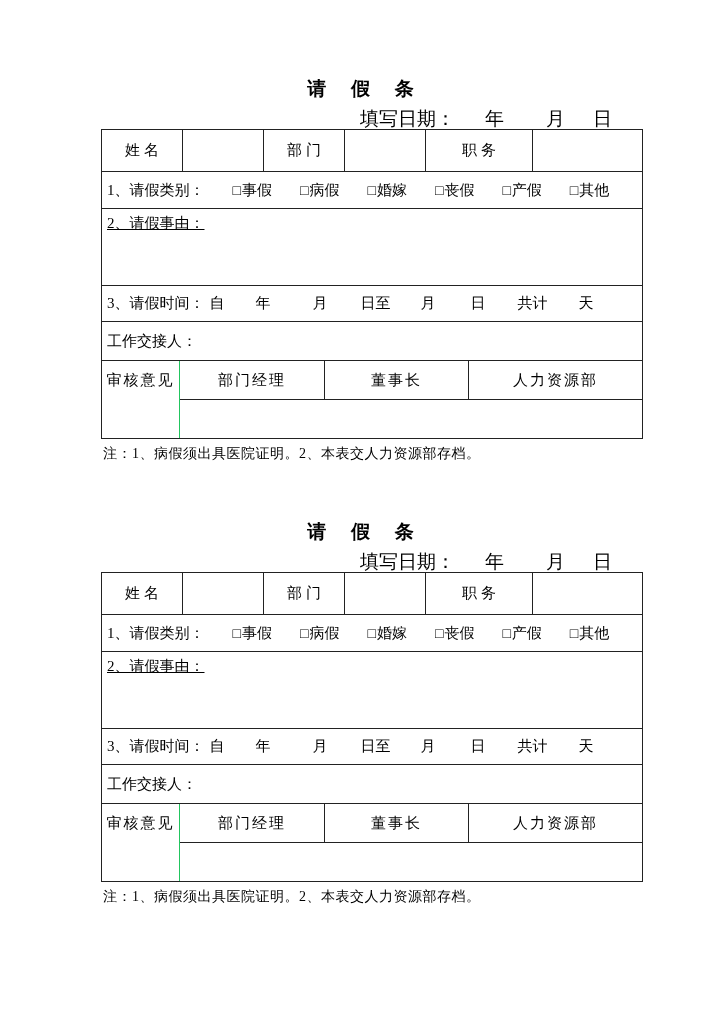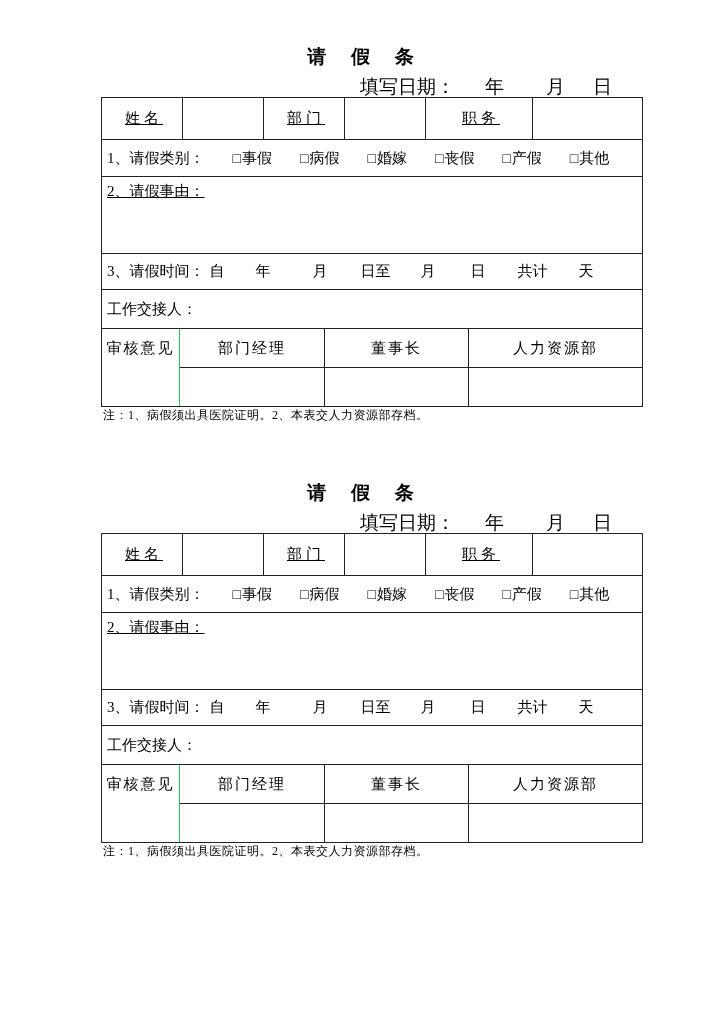--- a/index.html
+++ b/index.html
@@ -1,63 +1,63 @@
 <!DOCTYPE html>
 <html><head>
 <meta charset="utf-8">
 <style>
   html,body{margin:0;padding:0;background:#e8e8e8;}
   .page{
     width:721px;height:1020px;background:#ffffff;
     font-family:"Liberation Serif","DejaVu Serif",serif;
     color:#000;position:relative;box-sizing:border-box;
-    padding-top:44px;overflow:hidden;
+    padding-top:76px;overflow:hidden;
   }
   .form{width:542px;margin-left:101px;}
   .form + .form{margin-top:56px;}
   .title{
     font-size:19px;font-weight:bold;text-align:center;
     word-spacing:18px;letter-spacing:1px;margin:0 22px 0 0;padding:0;
     line-height:26px;
   }
   .date-line{
     font-size:19px;text-align:right;padding-right:31px;
     margin-top:7px;line-height:20px;height:20px;
   }
   .du-y{margin-left:30px;}
   .du-m{margin-left:42px;}
   .du-d{margin-left:28px;}
   .tbl{border:1px solid #222;font-size:15px;}
   .row{display:flex;border-bottom:1px solid #222;}
   .cell{box-sizing:border-box;border-right:1px solid #222;}
   .cell:last-child{border-right:none;}
-  .r1 .cell{height:41px;line-height:41px;text-align:center;text-decoration:underline;}
+  .r1 .cell{height:41px;line-height:41px;text-align:center;}
   .r1 .lab{letter-spacing:4px;text-indent:4px;}
   .c1{width:81px;}.c2{width:81px;}.c3{width:81px;}.c4{width:81px;}
   .c5{width:107px;}.c6{flex:1;}
   .r2 .cell{width:100%;height:36px;line-height:36px;padding-left:5px;}
   .opt{margin-left:28px;white-space:nowrap;}
   .box{margin-right:1px;font-size:14px;}
   .r3 .cell{width:100%;height:76px;padding:5px 0 0 5px;text-decoration:underline;}
   .r4 .cell{width:100%;height:35px;line-height:35px;padding-left:5px;white-space:nowrap;}
   .tp1{margin-left:5px;}.tp2{margin-left:31px;}.tp3{margin-left:42px;}
   .tp4{margin-left:33px;}.tp5{margin-left:30px;}.tp6{margin-left:35px;}
   .tp7{margin-left:32px;}.tp8{margin-left:31px;}
   .r5 .cell{width:100%;height:38px;line-height:38px;padding-left:5px;}
   .review{display:flex;border-bottom:none;}
   .rv-left{
     width:78px;box-sizing:border-box;border-right:1px solid #22c55e;
     text-align:center;padding-top:10px;letter-spacing:2px;
   }
   .rv-right{flex:1;display:flex;flex-direction:column;}
-  .rrow{display:flex;height:38px;}
+  .rrow{display:flex;height:38px;align-items:flex-end;}
   .rrow.hd{border-bottom:1px solid #222;}
   .rrow .cell{line-height:38px;text-align:center;letter-spacing:2px;}
   .rv2{width:145px;}.rv3{width:144px;}.rv4{flex:1;}
-  .note{font-size:12px;padding-left:2px;letter-spacing:0.5px;}
+  .note{font-size:14px;margin-top:6px;padding-left:2px;letter-spacing:0.5px;}
 </style>
 </head>
 <body>
 
 <div class="page">
 
   <section class="form">
     <h1 class="title">请 假 条</h1>
     <div class="date-line"><span>填写日期：</span><span class="du-y">年</span><span class="du-m">月</span><span class="du-d">日</span></div>
 

